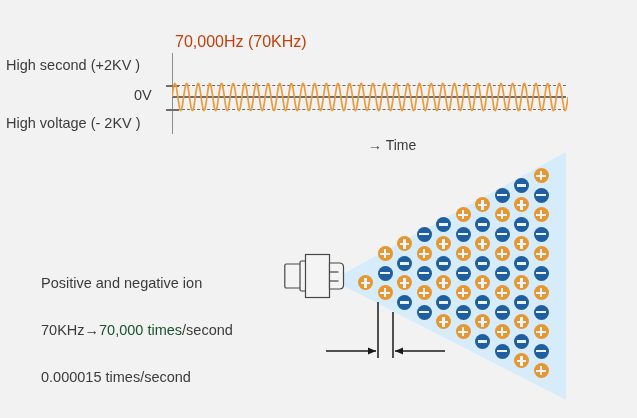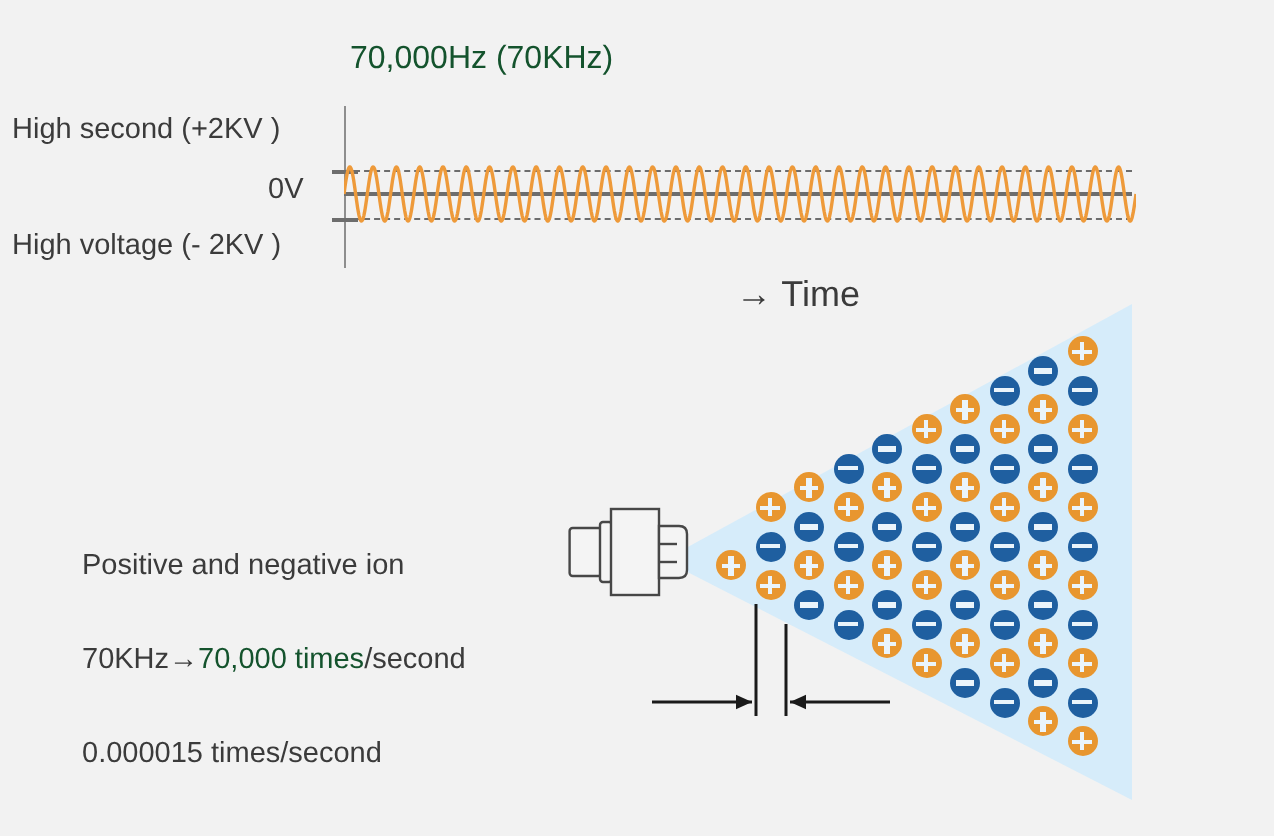--- a/index.html
+++ b/index.html
@@ -20,28 +20,28 @@
   .abs { position: absolute; }
   .txt {
     font-size: 14.5px;
     color: #3b3b3b;
     white-space: nowrap;
     line-height: 1.0;
   }
 
   
   #chart-title {
-    left: 175px; top: 22px;
+    left: 175px; top: 34px;
     font-size: 16px;
-    color: #14532d;
+    color: #c2410c;
   }
   #label-pos  { left: 6px;  top: 58px; }
   #label-zero { left: 134px; top: 88px; }
   #label-neg  { left: 6px;  top: 116px; }
-  #axis-time  { left: 368px; top: 138px; font-size: 18px; }
+  #axis-time  { left: 368px; top: 138px; font-size: 14px; }
 
   #y-axis {
     left: 172px; top: 53px;
     width: 1.4px; height: 81px;
     background: #8e8e8e;
   }
   #zero-line {
     left: 172px; top: 96px;
     width: 394px; height: 1.6px;
     background: #6d6d6d;

